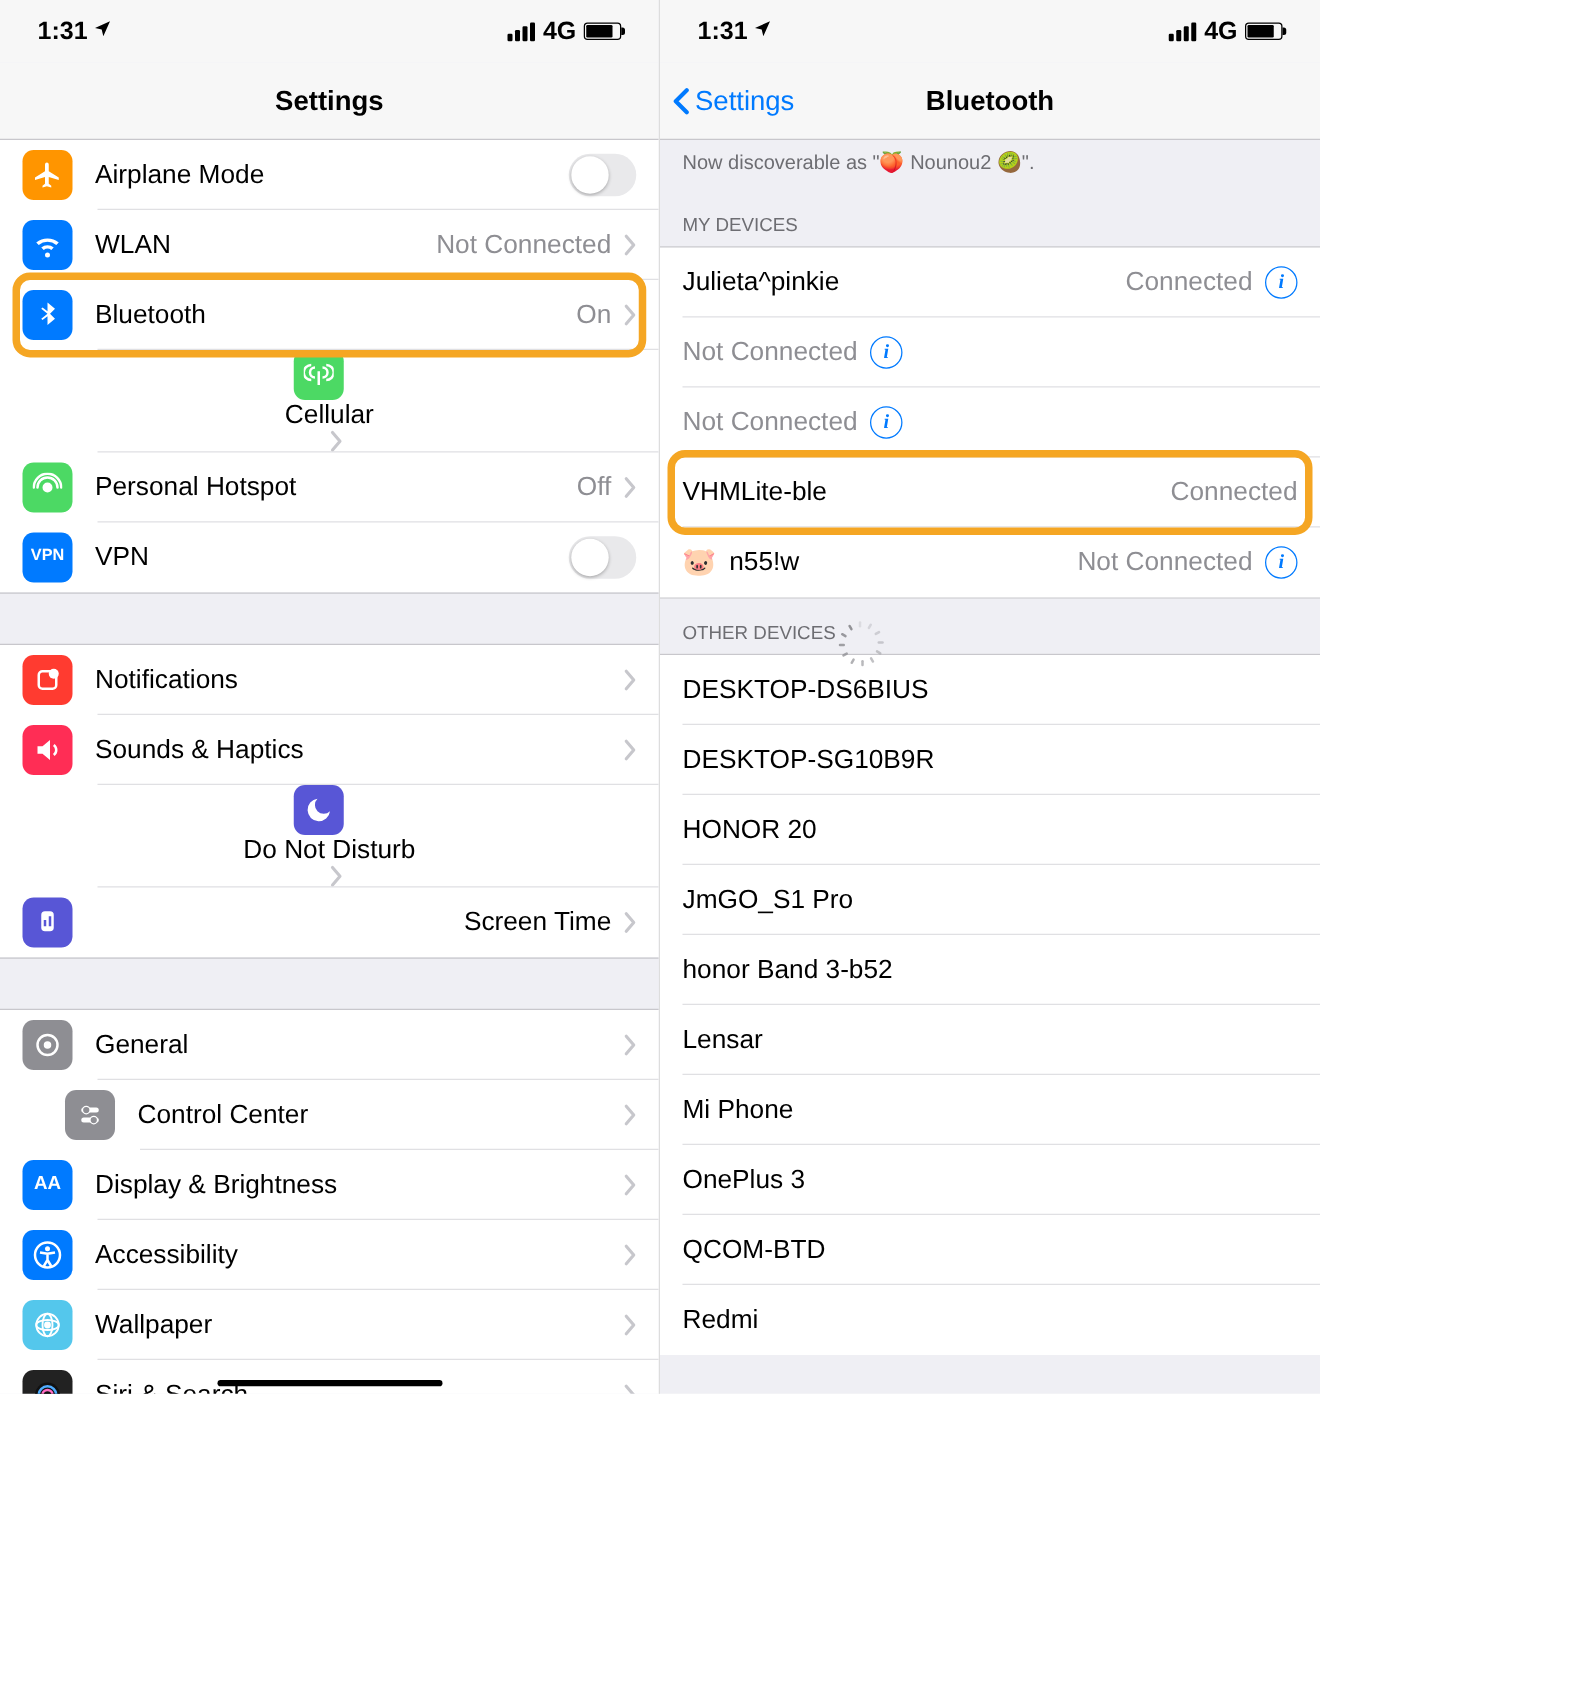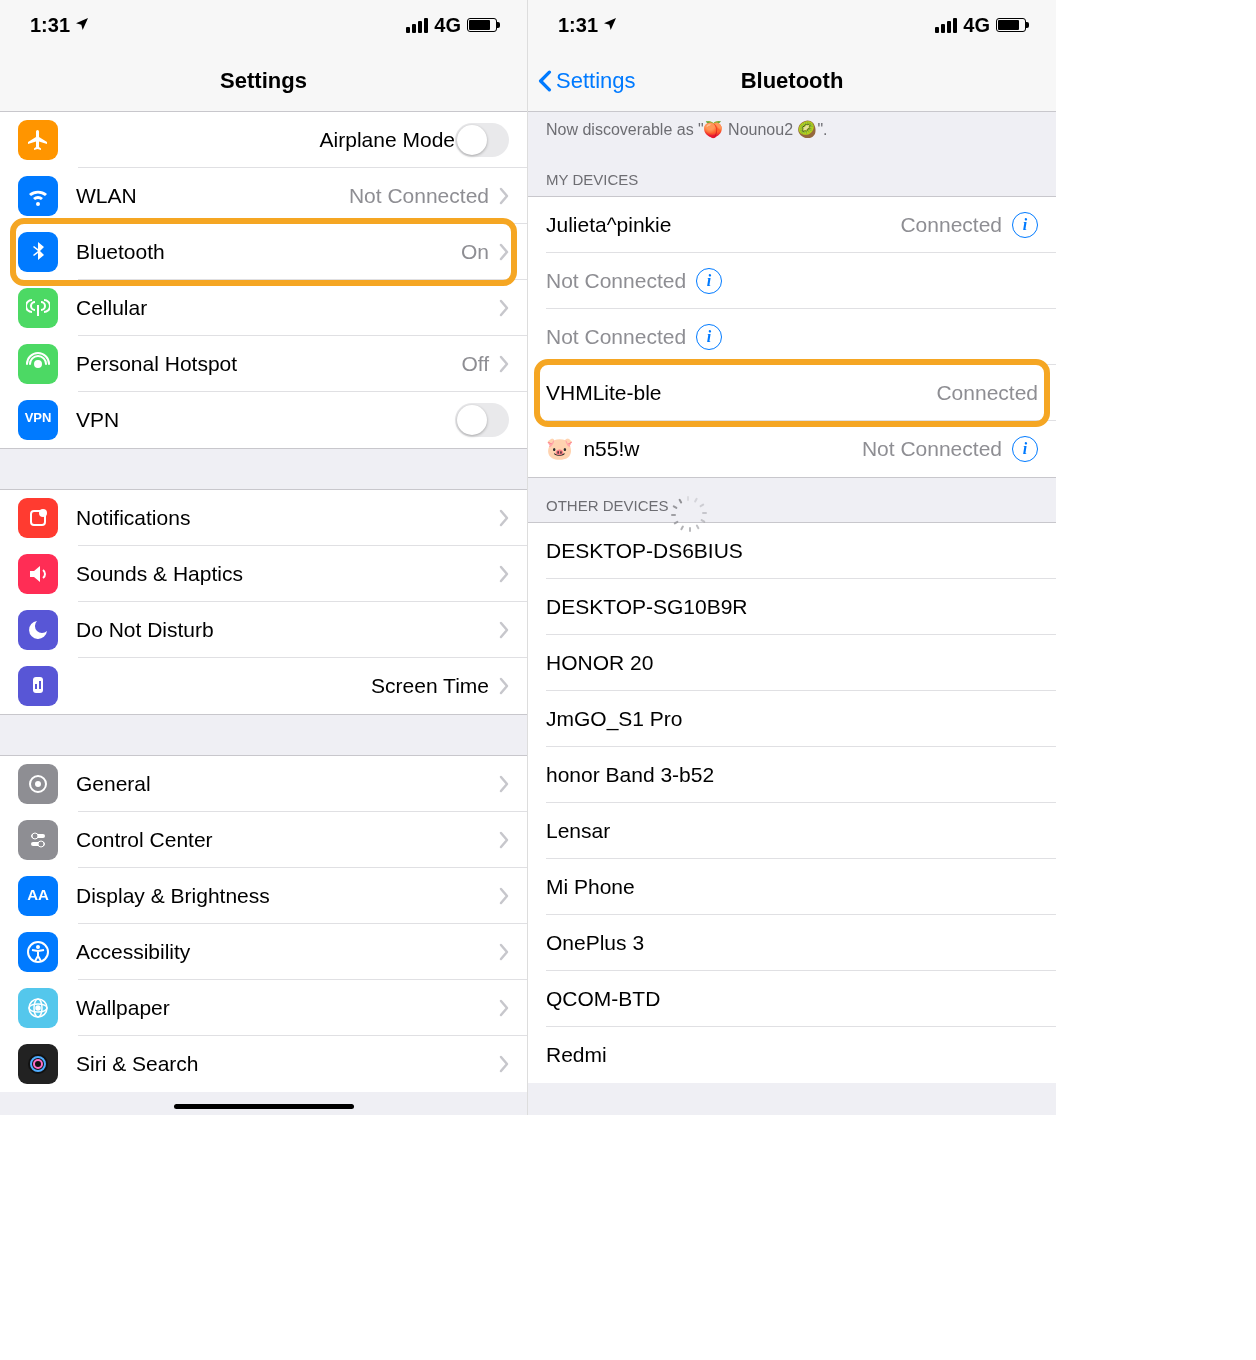--- a/index.html
+++ b/index.html
@@ -179,21 +179,21 @@
       <span class="battery">
           <span class="fill"></span>
         </span>
     </div>
   </div>
   <div class="nav-bar">
     <span>Settings</span>
   </div>
   <div id="left-groups">
       <div class="table">
-        <div class="row" style="position: relative; text-align: right;">
+        <div class="row" style="position: relative;">
           <div class="icon-box" style="background:#ff9500">
             <svg viewBox="0 0 24 24" width="24" height="24" fill="#fff">
               <path d="M21 16v-2l-8-5V3.5a1.5 1.5 0 0 0-3 0V9l-8 5v2l8-2.5V19l-2 1.5V22l3.5-1L15 22v-1.5L13 19v-5.5z"></path>
             </svg>
           </div>
           <span class="row-label">Airplane Mode</span>
           <div class="toggle">
             <div class="knob"></div>
           </div>
           <div class="sep"></div>
@@ -218,21 +218,21 @@
             </svg>
           </div>
           <span class="row-label">Bluetooth</span>
           <span class="row-value">On</span>
           <svg class="chevron" viewBox="0 0 10 18" fill="none" stroke="#c7c7cc" stroke-width="2.5" stroke-linecap="round" stroke-linejoin="round">
             <polyline points="2,2 8,9 2,16"></polyline>
           </svg>
           <div class="sep"></div>
           <div class="highlight" style="inset: -6px 10px;"></div>
         </div>
-        <div class="row" style="position: relative;">
+        <div class="row" style="position: relative; flex-direction: column;">
           <div class="icon-box" style="background:#4cd964">
             <svg viewBox="0 0 24 24" width="24" height="24" fill="#fff">
               <path d="M6 4a6 6 0 0 0 0 12M18 4a6 6 0 0 1 0 12M9 6a3 3 0 0 0 0 8M15 6a3 3 0 0 1 0 8M12 9v11" stroke="#fff" stroke-width="2" fill="none"></path>
             </svg>
           </div>
           <span class="row-label">Cellular</span>
           <svg class="chevron" viewBox="0 0 10 18" fill="none" stroke="#c7c7cc" stroke-width="2.5" stroke-linecap="round" stroke-linejoin="round">
             <polyline points="2,2 8,9 2,16"></polyline>
           </svg>
           <div class="sep"></div>
@@ -284,21 +284,21 @@
               <path d="M4 9v6h4l6 5V4L8 9z"></path>
               <path d="M17 8a5 5 0 0 1 0 8" stroke="#fff" stroke-width="2" fill="none"></path>
             </svg>
           </div>
           <span class="row-label">Sounds &amp; Haptics</span>
           <svg class="chevron" viewBox="0 0 10 18" fill="none" stroke="#c7c7cc" stroke-width="2.5" stroke-linecap="round" stroke-linejoin="round">
             <polyline points="2,2 8,9 2,16"></polyline>
           </svg>
           <div class="sep"></div>
         </div>
-        <div class="row" style="position: relative;">
+        <div class="row" style="position: relative; flex-direction: column;">
           <div class="icon-box" style="background:#5856d6">
             <svg viewBox="0 0 24 24" width="24" height="24" fill="#fff">
               <path d="M21 13A9 9 0 1 1 11 3a7 7 0 0 0 10 10z"></path>
             </svg>
           </div>
           <span class="row-label">Do Not Disturb</span>
           <svg class="chevron" viewBox="0 0 10 18" fill="none" stroke="#c7c7cc" stroke-width="2.5" stroke-linecap="round" stroke-linejoin="round">
             <polyline points="2,2 8,9 2,16"></polyline>
           </svg>
           <div class="sep"></div>
@@ -325,21 +325,21 @@
               <circle cx="12" cy="12" r="8" fill="none" stroke="#fff" stroke-width="2"></circle>
               <circle cx="12" cy="12" r="3"></circle>
             </svg>
           </div>
           <span class="row-label">General</span>
           <svg class="chevron" viewBox="0 0 10 18" fill="none" stroke="#c7c7cc" stroke-width="2.5" stroke-linecap="round" stroke-linejoin="round">
             <polyline points="2,2 8,9 2,16"></polyline>
           </svg>
           <div class="sep"></div>
         </div>
-        <div class="row" style="position: relative;">
+        <div class="row" style="position: relative; margin-left: 34px;">
           <div class="icon-box" style="background:#8e8e93">
             <svg viewBox="0 0 24 24" width="24" height="24" fill="#fff">
               <rect x="5" y="6" width="14" height="4" rx="2"></rect>
               <rect x="5" y="14" width="14" height="4" rx="2"></rect>
               <circle cx="9" cy="8" r="3" fill="#8e8e93" stroke="#fff"></circle>
               <circle cx="15" cy="16" r="3" fill="#8e8e93" stroke="#fff"></circle>
             </svg>
           </div>
           <span class="row-label">Control Center</span>
           <svg class="chevron" viewBox="0 0 10 18" fill="none" stroke="#c7c7cc" stroke-width="2.5" stroke-linecap="round" stroke-linejoin="round">

